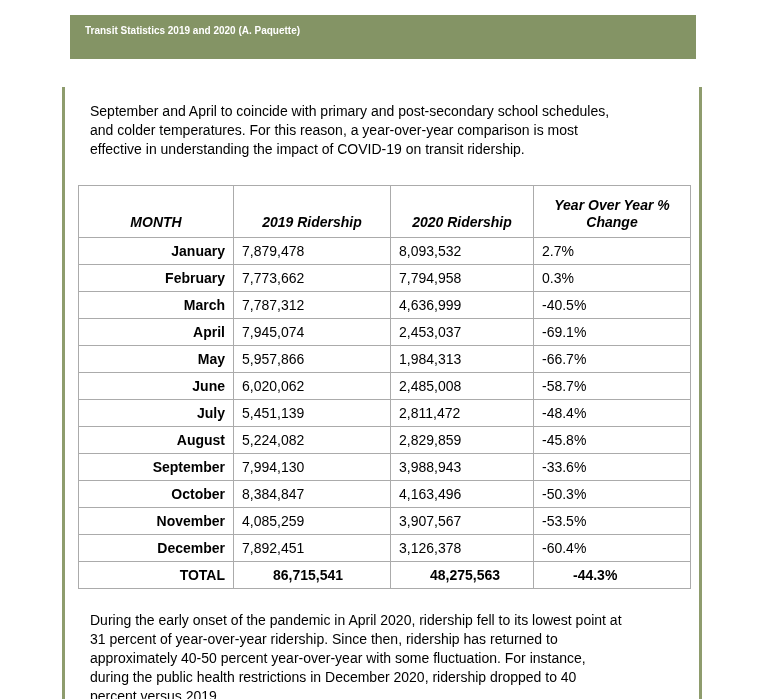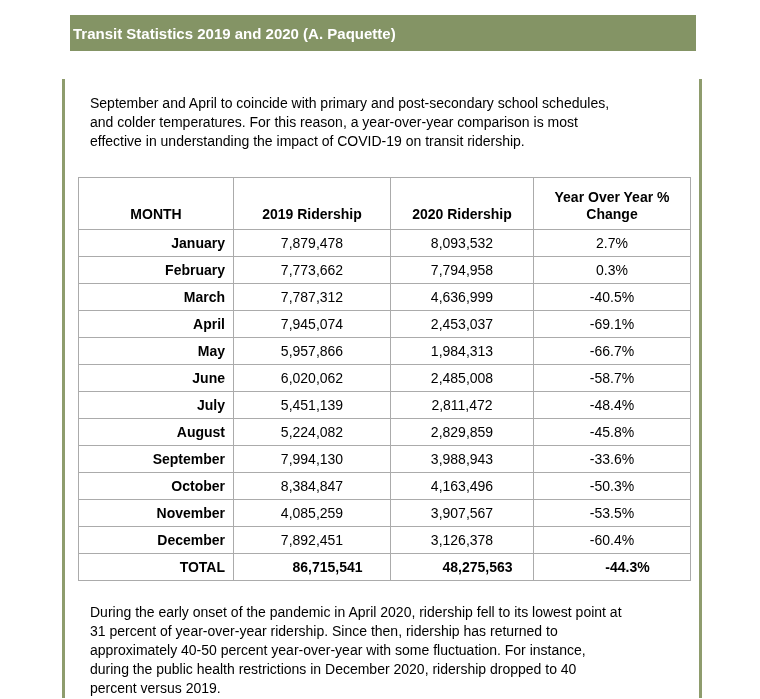--- a/index.html
+++ b/index.html
@@ -9,26 +9,26 @@
     width: 760px;
     height: 699px;
     overflow: hidden;
     font-family: "Liberation Sans", sans-serif;
     color: #000000;
   }
   .title-bar {
     box-sizing: border-box;
     margin: 15px 0 0 70px;
     width: 626px;
-    height: 36px;
+    height: 44px;
     background: #849465;
     color: #ffffff;
-    font-size: 15px;
+    font-size: 10px;
     font-weight: bold;
-    padding: 10px 8px 0 3px;
+    padding: 10px 8px 0 15px;
   }
   .content-frame {
     box-sizing: border-box;
     margin: 28px 0 0 62px;
     width: 640px;
     min-height: 604px;
     border-left: 3px solid #8e9c6d;
     border-right: 3px solid #8e9c6d;
     padding: 2px 9px 0 13px;
   }
@@ -54,23 +54,24 @@
     overflow: hidden;
   }
   table.stats th {
     height: 45px;
     vertical-align: bottom;
     padding-bottom: 6px;
     text-align: center;
     font-weight: bold;
     white-space: pre-line;
     line-height: 17px;
+    font-style: italic;
   }
   table.stats th.col-month { text-align: center; }
-  table.stats td { height: 26px; text-align: center; }
+  table.stats td { height: 26px; }
   table.stats td.month-cell { text-align: right; font-weight: bold; }
   table.stats tr.total-row td { font-weight: bold; padding-left: 39px; }
   .col-m  { width: 155px; }
   .col-a  { width: 157px; }
   .col-b  { width: 143px; }
   .col-c  { width: 157px; }
 </style>
 </head>
 <body>
 

